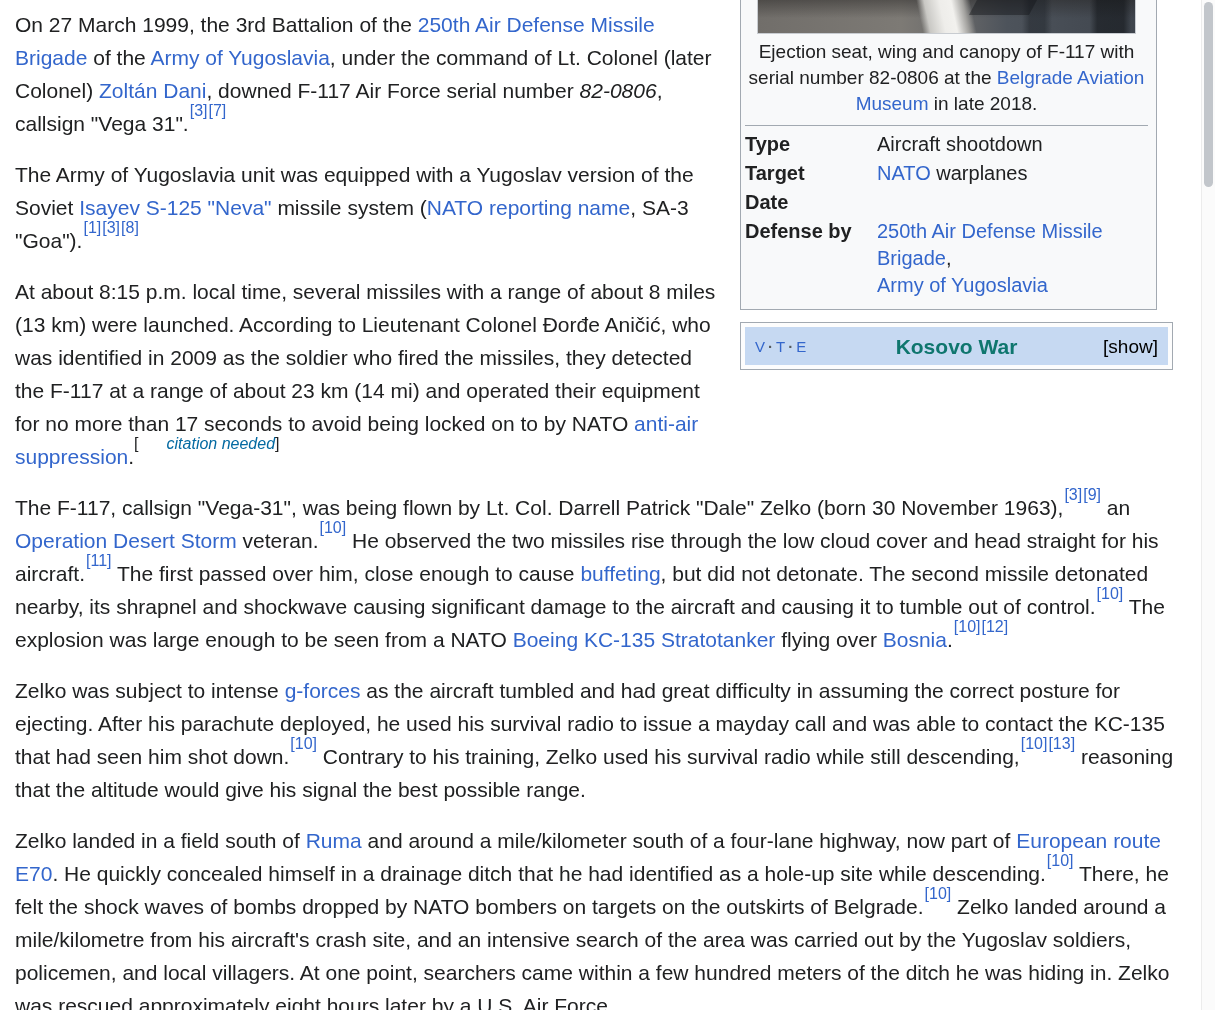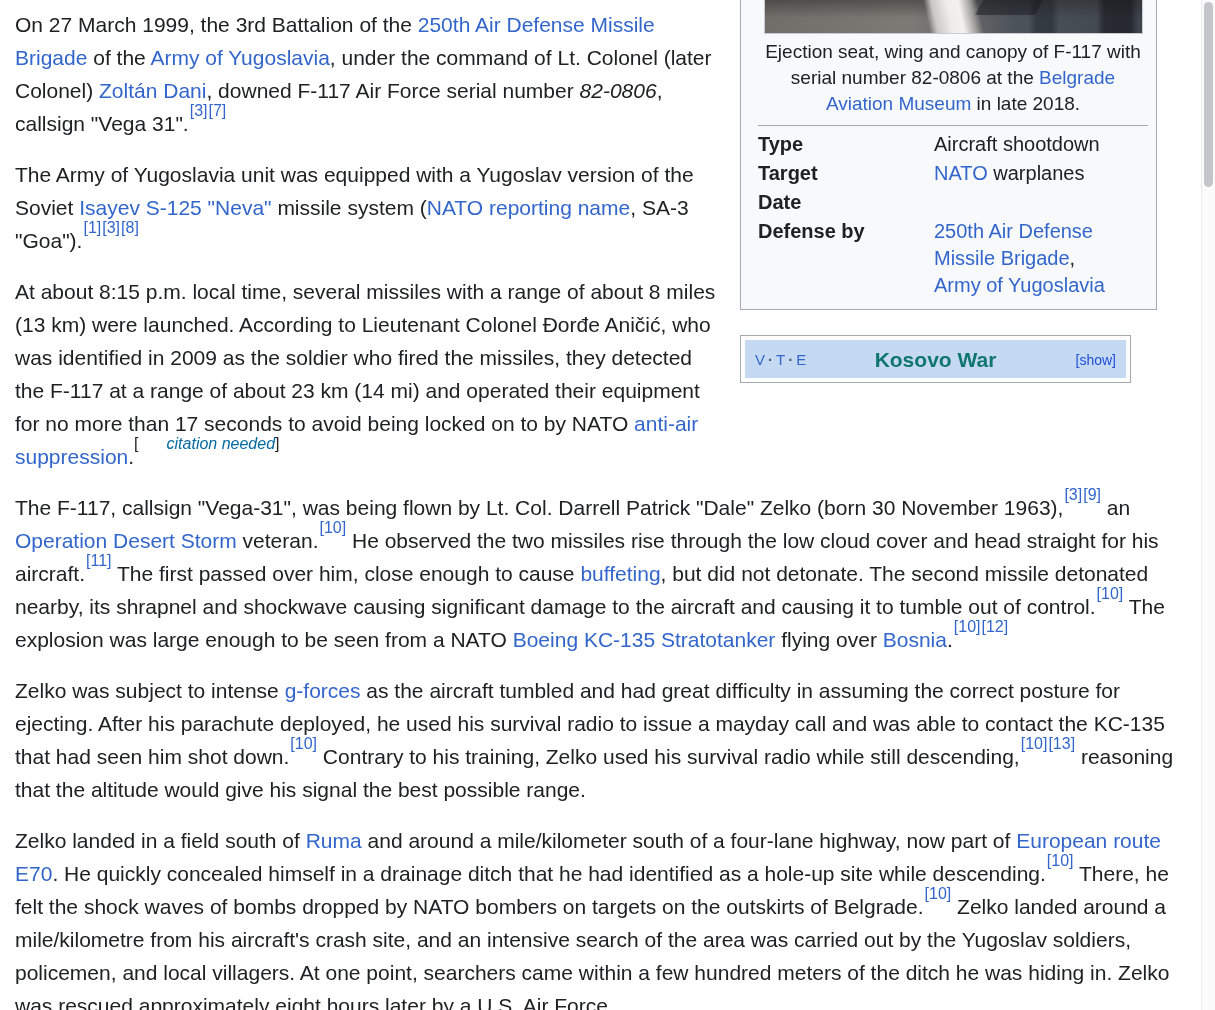--- a/index.html
+++ b/index.html
@@ -11,47 +11,47 @@
   sup.ref{font-size:16px;line-height:0;position:relative;top:-7px;margin-left:1px;}
   sup.ref a{color:#3366cc;text-decoration:none;}
   sup.cn{font-size:16px;line-height:0;position:relative;top:-7px;white-space:nowrap;color:#202122;}
   sup.cn a{color:#0369a1;font-style:italic;text-decoration:none;padding-left:28px;}
 
   #article p{margin:0 0 18px 8px;}
 
   
   .float-stack{float:right;width:449px;margin:-8px 0 42px 22px;}
 
-  .infobox{box-sizing:border-box;width:417px;background:#f8f9fa;border:1px solid #a2a9b1;border-top:none;padding:0 8px 4px 17px;font-size:20px;line-height:27px;}
+  .infobox{box-sizing:border-box;width:417px;background:#f8f9fa;border:1px solid #a2a9b1;border-top:none;padding:0 8px 4px 4px;font-size:20px;line-height:27px;}
   .ib-photo{position:relative;width:377px;height:33px;margin:0 auto;border:1px solid #c8ccd1;border-top:none;overflow:hidden;
     background:
       linear-gradient(78deg, rgba(0,0,0,0) 43%, #c9c8c4 45%, #eeedea 49%, #f2f1ee 52%, #a2a19e 55%, rgba(0,0,0,0) 57%),
       linear-gradient(90deg, rgba(25,30,36,0) 70%, rgba(25,30,36,.45) 72%, rgba(25,30,36,.45) 76%, rgba(25,30,36,0) 78%, rgba(25,30,36,0) 88%, rgba(15,18,22,.55) 90%, rgba(15,18,22,.55) 97%, rgba(15,18,22,0) 99%),
       linear-gradient(to bottom, rgba(35,33,32,.45) 0%, rgba(35,33,32,0) 55%),
       linear-gradient(90deg, #716e6a 0%, #7d7a75 38%, #6a6a6a 52%, #4d535b 66%, #3f454d 100%);}
   .ib-photo::after{content:"";position:absolute;left:57%;top:0;width:16%;height:45%;background:rgba(20,22,26,.45);transform:skewX(-28deg);}
   .ib-caption{font-size:19px;line-height:26px;text-align:center;padding:5px 2px 8px 2px;}
   .ib-rows{border-top:1px solid #a2a9b1;padding:4px 0 5px 0;}
-  .ib-row{display:flex;padding:1px 0;gap:44px;}
+  .ib-row{display:flex;padding:1px 0;}
   .ib-label{flex:0 0 132px;font-weight:bold;}
   .ib-value{flex:1;}
 
   .globe{display:inline-block;position:relative;width:17px;height:17px;margin-right:5px;vertical-align:-2px;border-radius:50%;
     background:radial-gradient(circle at 35% 30%, #eaf3fb 0%, #b7d3ed 40%, #6b9fd4 75%, #4a7fb5 100%);}
   .globe::after{content:"";position:absolute;left:3px;bottom:-3px;border-left:5px solid transparent;border-right:5px solid transparent;border-top:6px solid #202122;}
 
-  .navbox{box-sizing:border-box;width:391px;margin-top:25px;border:1px solid #a2a9b1;background:#fdfdfd;padding:4px;}
+  .navbox{box-sizing:border-box;width:433px;margin-top:12px;border:1px solid #a2a9b1;background:#fdfdfd;padding:4px;}
   .nv-bar{background:#c6d9f2;display:flex;align-items:center;height:38px;padding:0 10px;box-sizing:border-box;}
   .nv-left{flex:0 0 96px;font-size:15px;}
   .nv-left a{color:#3366cc;text-decoration:none;}
   .nv-dot{color:#54595d;font-weight:bold;margin:0 3px;}
   .nv-title{flex:1;text-align:center;}
   .nv-title a{color:#0f766e;font-weight:bold;font-size:21px;text-decoration:none;}
   .nv-right{flex:0 0 96px;text-align:right;}
-  .nv-show{color:#1d4ed8;font-size:14px;text-decoration:none;cursor:pointer;}
+  .nv-show{color:#000000;font-size:19px;text-decoration:none;cursor:pointer;}
 
   
   .scroll-track{position:fixed;top:0;right:0;width:13px;height:100%;background:#fbfbfb;border-left:1px solid #ececec;}
   .scroll-thumb{position:absolute;top:2px;right:2px;width:9px;height:185px;border-radius:5px;background:#c2c6cb;}
 </style>
 </head>
 <body>
 
 <div class="page">
 

